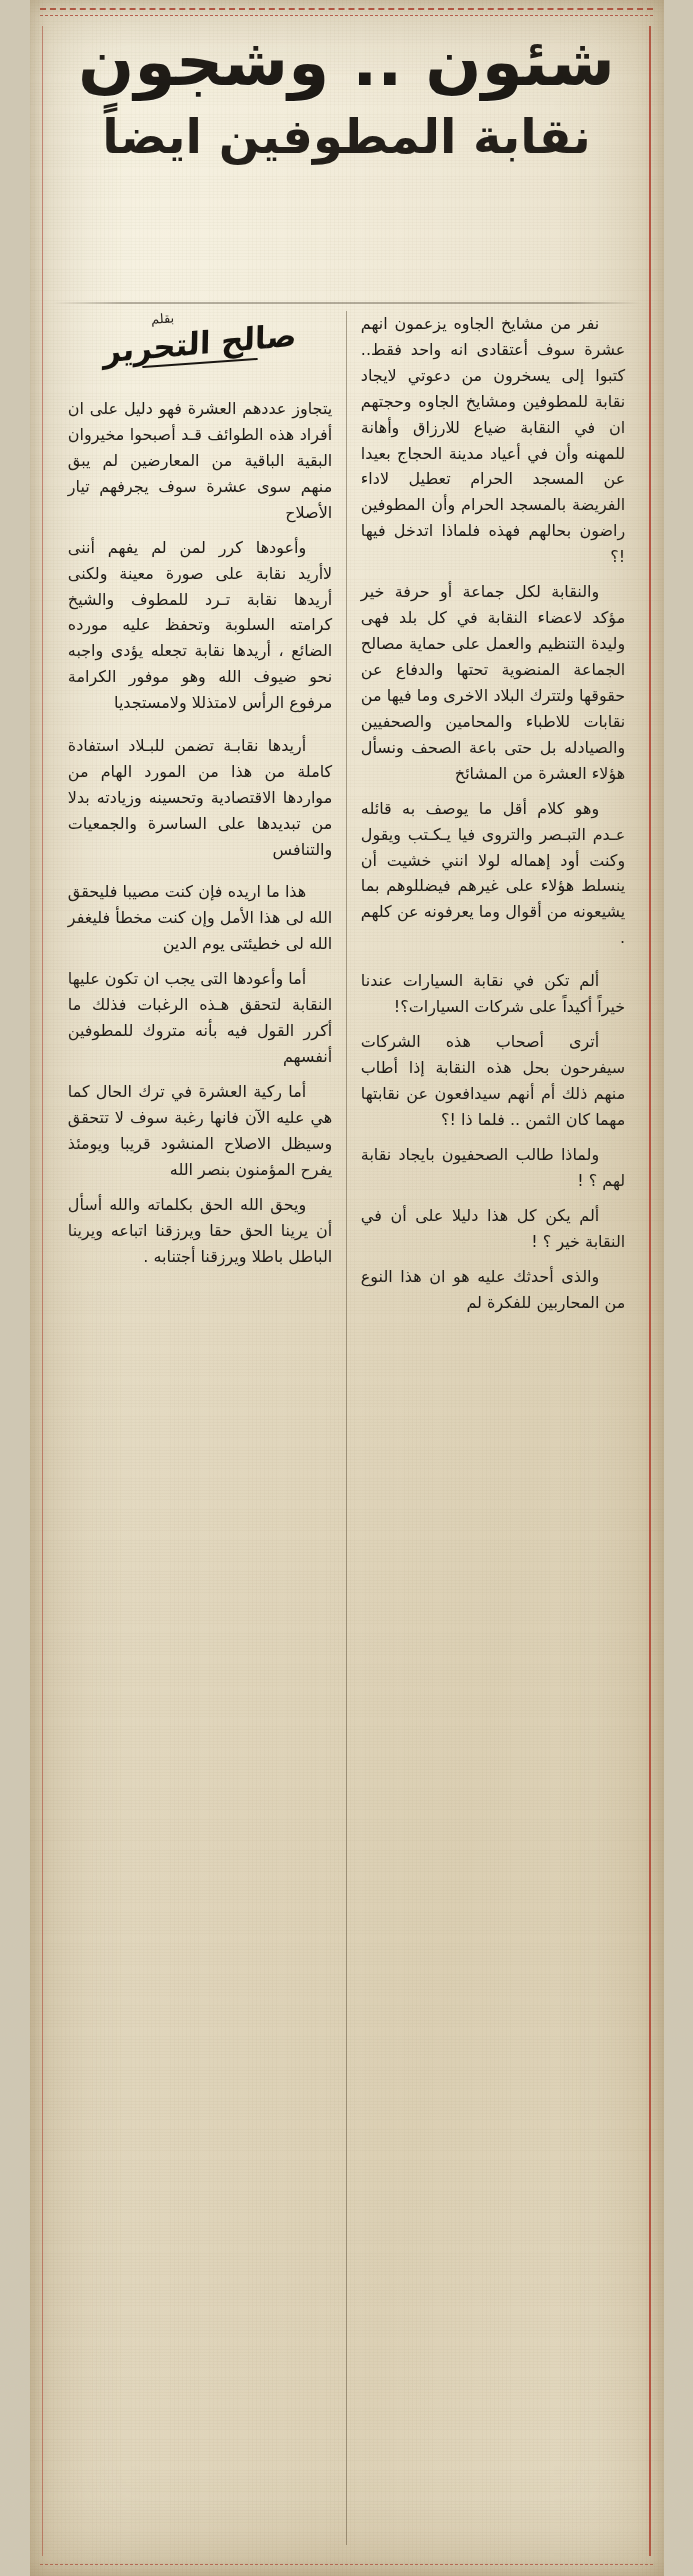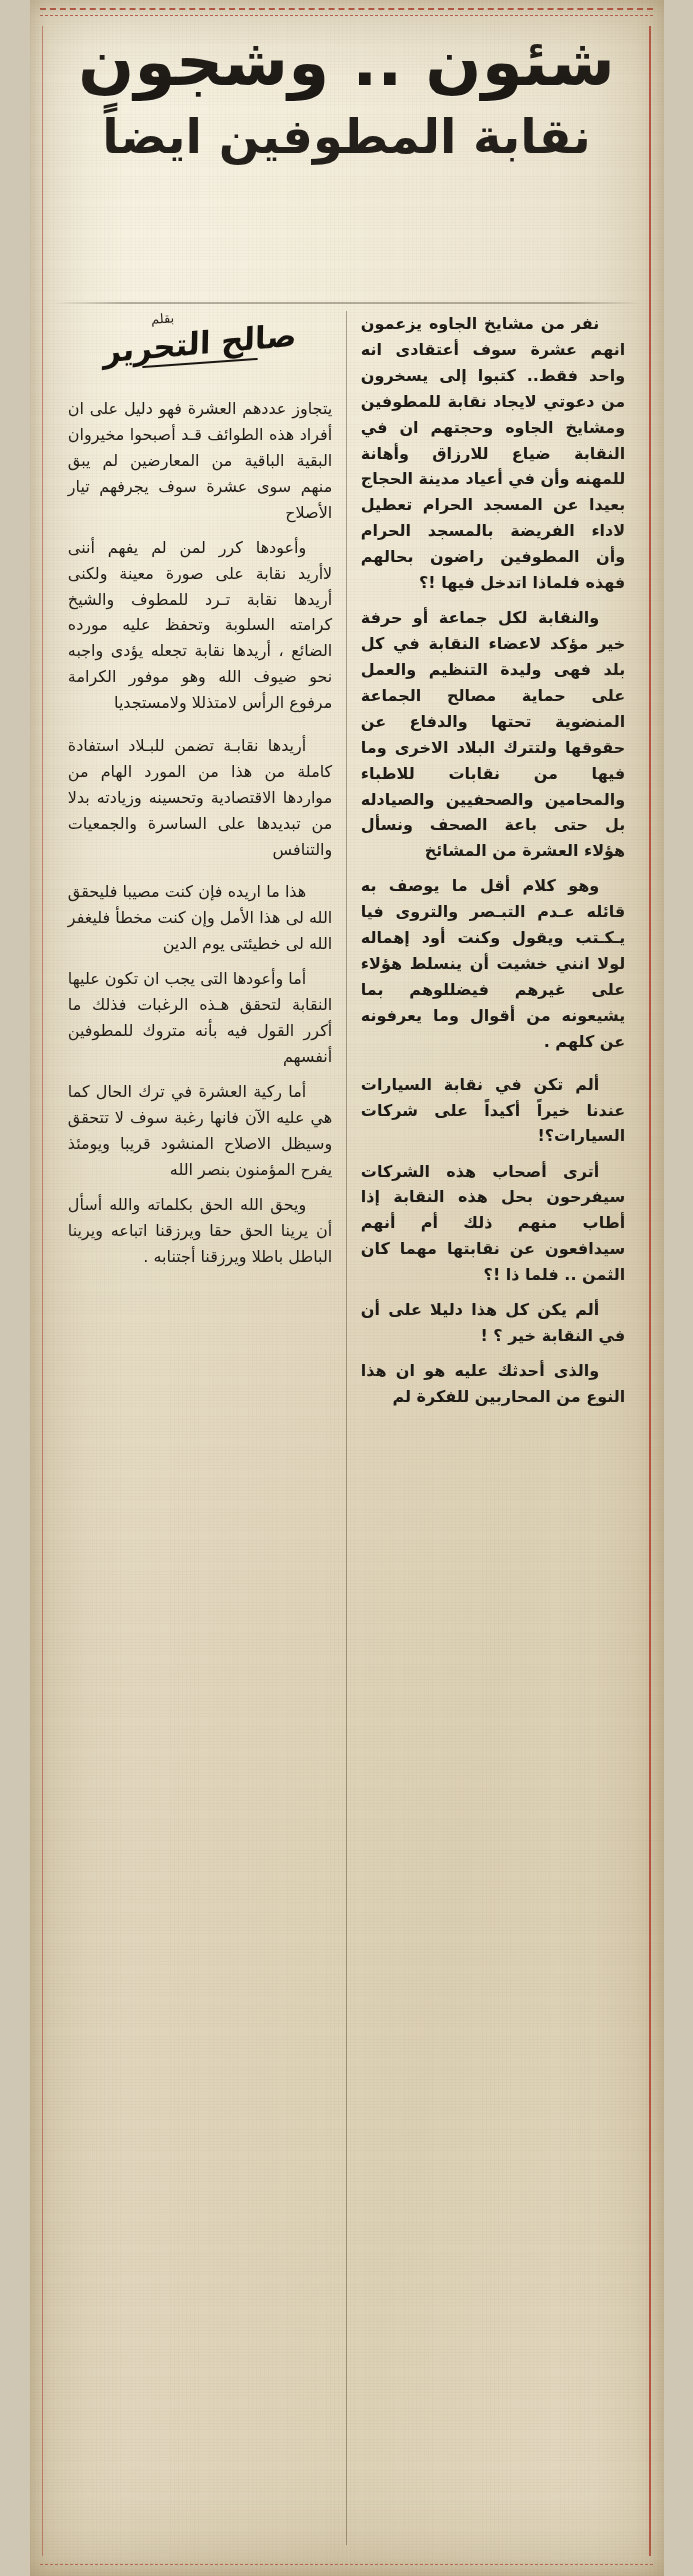--- a/index.html
+++ b/index.html
@@ -117,21 +117,21 @@
     display: flex;
     flex-direction: row;
     gap: 0;
   }
   .col {
     flex: 1 1 0;
     padding: 0 12.3px;
     box-sizing: border-box;
     direction: rtl;
   }
-  .col.right-col { order: 1; font-weight: bold; }
+  .col.right-col { order: 1; }
   .col.left-col  { order: 2; }
   .col-divider {
     width: 0;
     border-right: 0.8px solid rgba(80,66,44,.45);
     margin: 0 1.5px;
     order: 1;
     align-self: stretch;
   }
 
   
@@ -214,20 +214,21 @@
 
   <div class="columns">
 
     <div class="col right-col">
       <p class="para lead">نفر من مشايخ الجاوه يزعمون انهم عشرة سوف أعتقادى انه واحد فقط.. كتبوا إلى يسخرون من دعوتي لايجاد نقابة للمطوفين ومشايخ الجاوه وحجتهم ان في النقابة ضياع للارزاق وأهانة للمهنه وأن في أعياد مدينة الحجاج بعيدا عن المسجد الحرام تعطيل لاداء الفريضة بالمسجد الحرام وأن المطوفين راضون بحالهم فهذه فلماذا اتدخل فيها !؟</p>
       <p class="para lead">والنقابة لكل جماعة أو حرفة خير مؤكد لاعضاء النقابة في كل بلد فهى وليدة التنظيم والعمل على حماية مصالح الجماعة المنضوية تحتها والدفاع عن حقوقها ولتترك البلاد الاخرى وما فيها من نقابات للاطباء والمحامين والصحفيين والصيادله بل حتى باعة الصحف ونسأل هؤلاء العشرة من المشائخ</p>
       <p class="para lead">وهو كلام أقل ما يوصف به قائله عـدم التبـصر والتروى فيا يـكـتب ويقول وكنت أود إهماله لولا انني خشيت أن ينسلط هؤلاء على غيرهم فيضللوهم بما يشيعونه من أقوال وما يعرفونه عن كلهم .</p>
       <div class="blockgap"></div>
       <p class="para lead">ألم تكن في نقابة السيارات عندنا خيراً أكيداً على شركات السيارات؟!</p>
       <p class="para lead">أترى أصحاب هذه الشركات سيفرحون بحل هذه النقابة إذا أطاب منهم ذلك أم أنهم سيدافعون عن نقابتها مهما كان الثمن .. فلما ذا !؟</p>
+      <p class="para lead">ولماذا طالب الصحفيون بايجاد نقابة لهم ؟ !</p>
       <p class="para lead">ألم يكن كل هذا دليلا على أن في النقابة خير ؟ !</p>
       <p class="para lead">والذى أحدثك عليه هو ان هذا النوع من المحاربين للفكرة لم</p>
     </div>
 
     <div class="col-divider"></div>
 
     <div class="col left-col">
       <div class="byline">
         <div class="byline-label">بقلم</div>
         <div class="signature">صالح التحرير</div>

